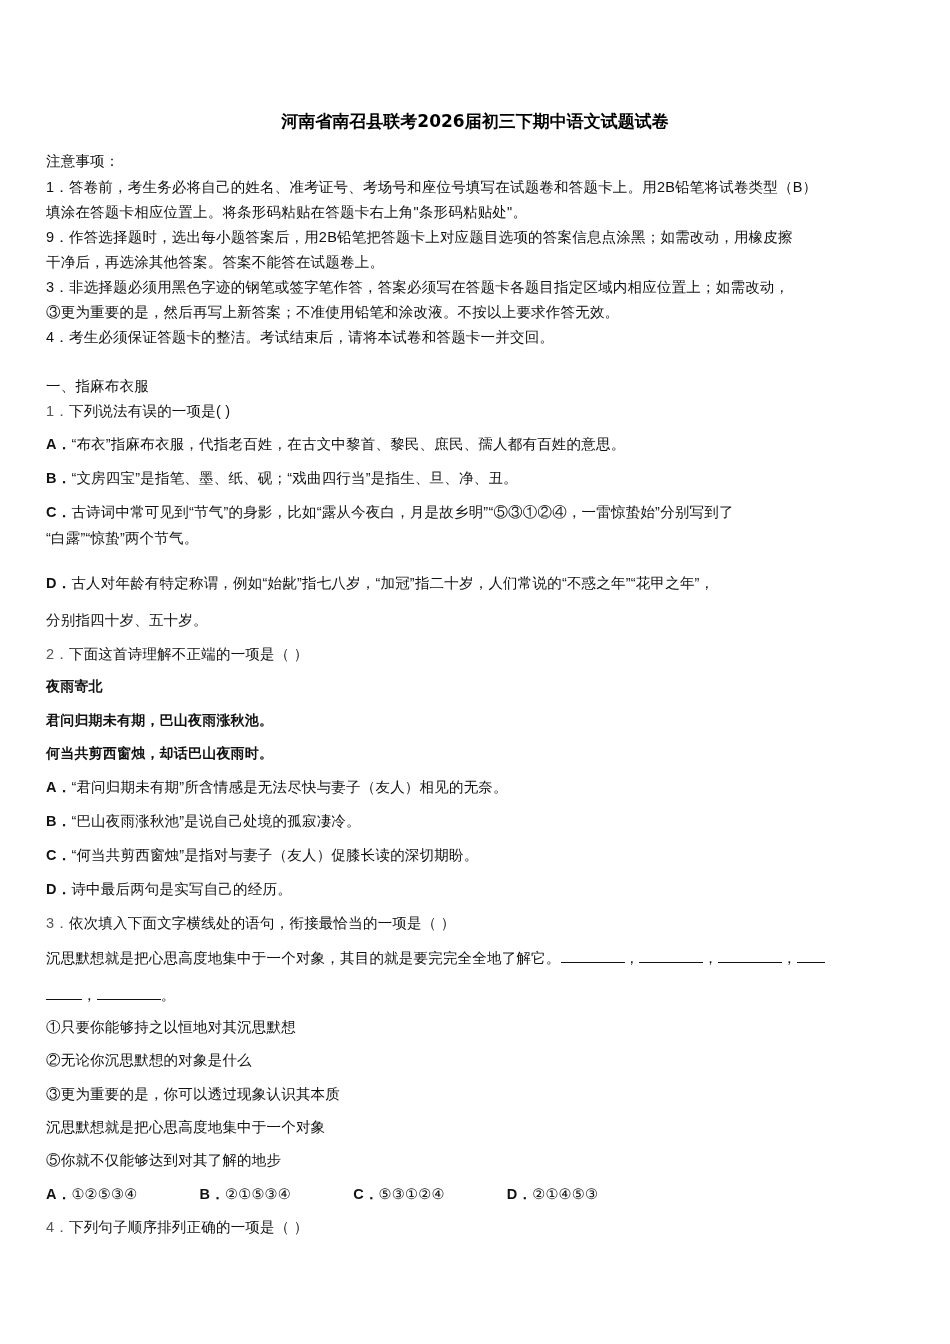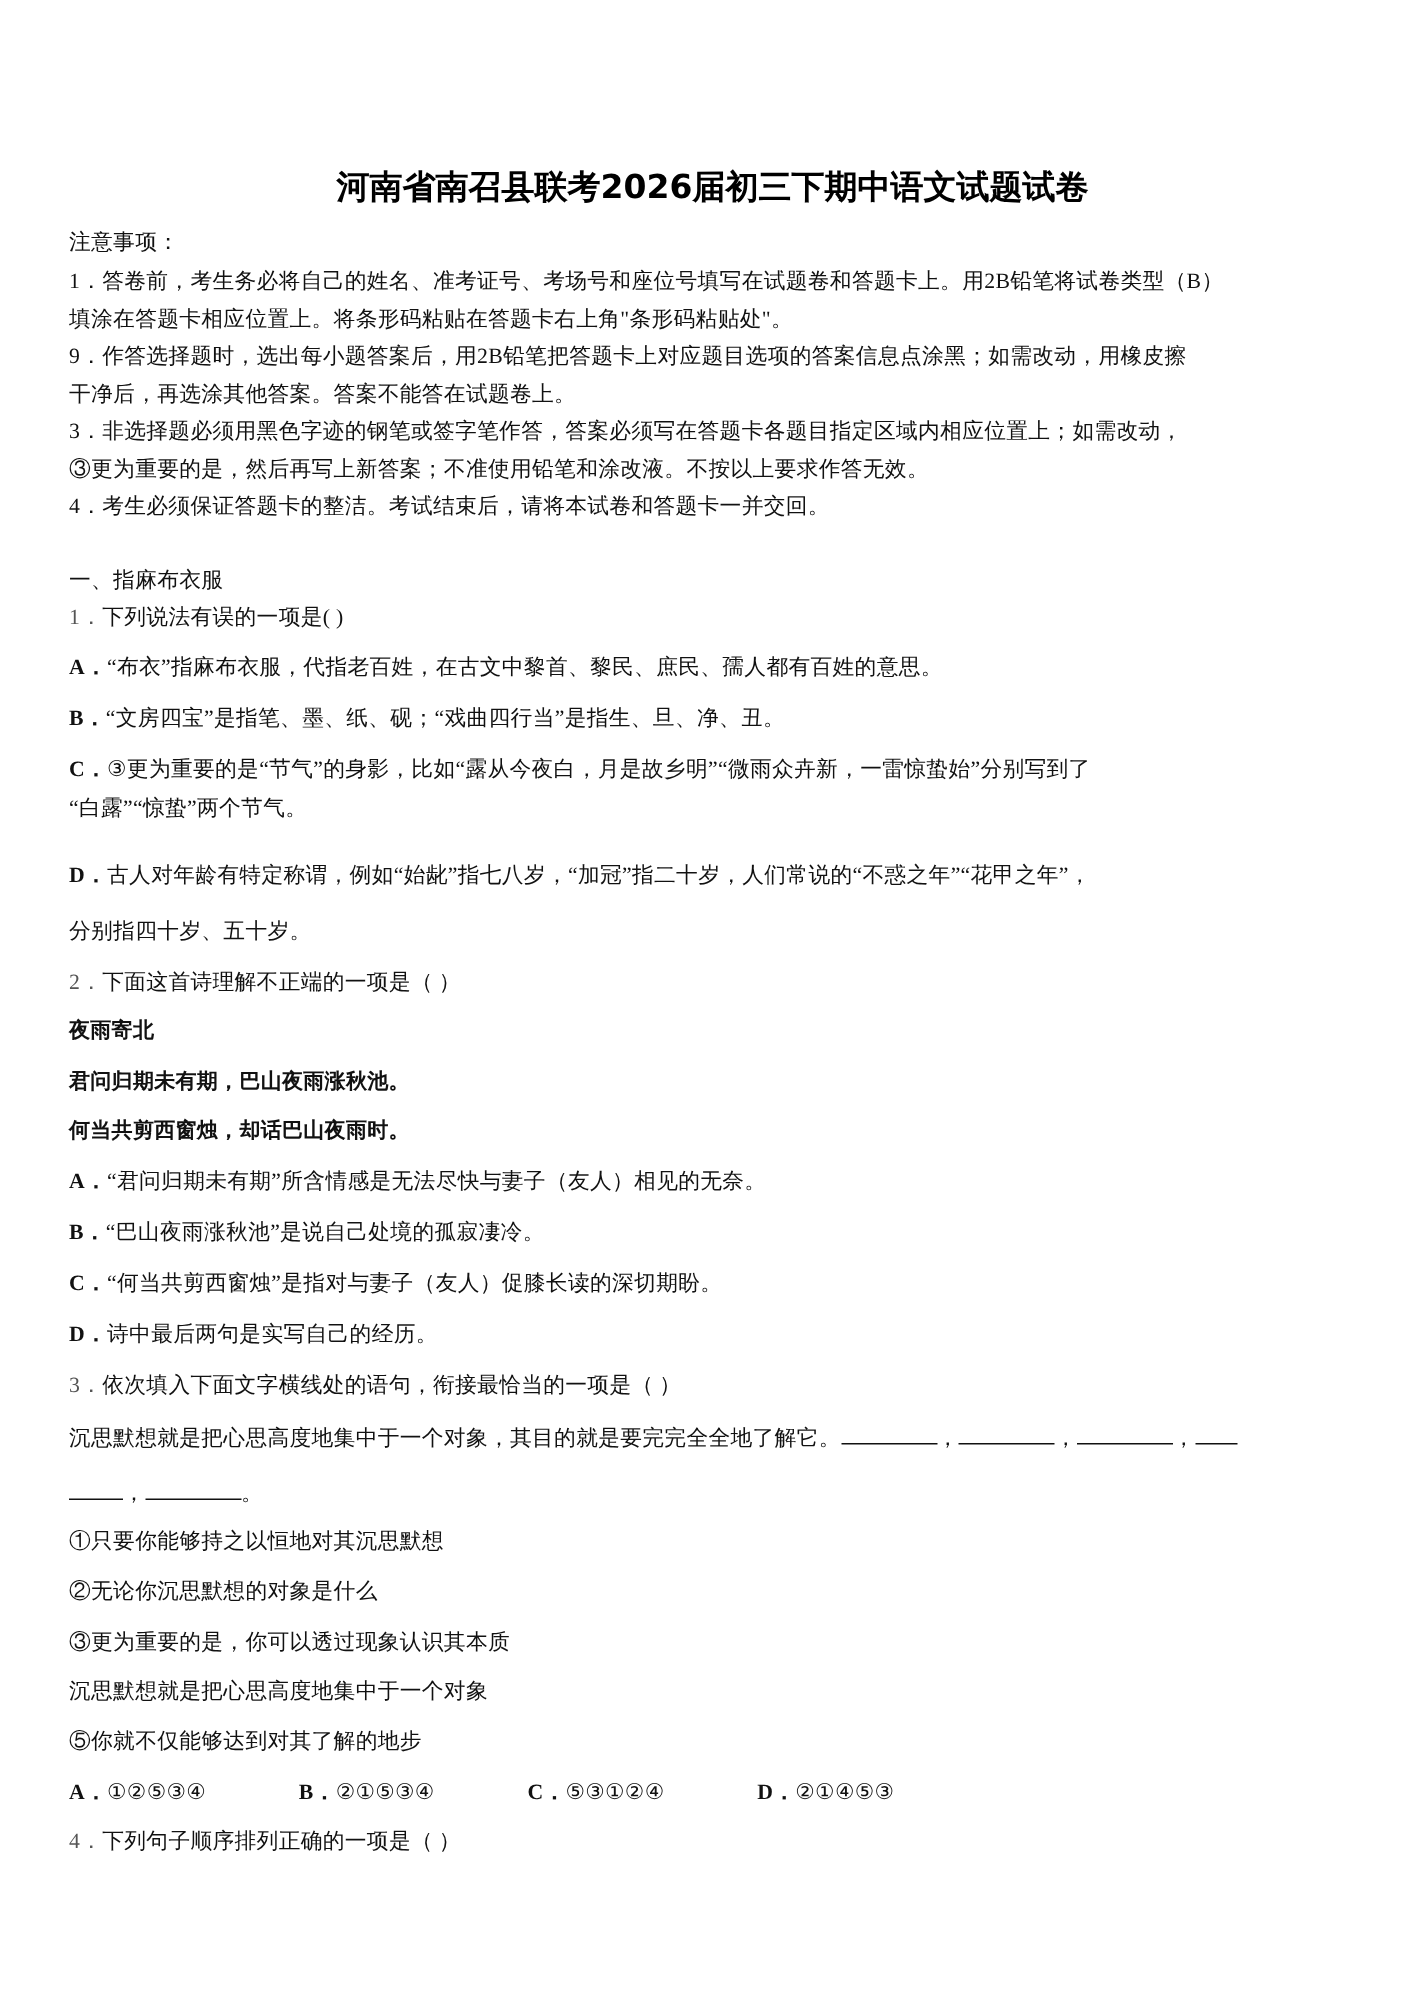--- a/index.html
+++ b/index.html
@@ -1,23 +1,23 @@
 <!DOCTYPE html>
 <html><head>
 <meta charset="utf-8">
 <style>
   html, body { margin: 0; padding: 0; background: #ffffff; }
   body { width: 950px; height: 1344px; position: relative; overflow: hidden; color: #111; }
   .title {
     position: absolute; top: 110px; left: 0; width: 950px; text-align: center;
-    font-family: "DejaVu Sans", sans-serif; font-weight: bold; font-size: 22px; color: #000;
+    font-family: "DejaVu Sans", sans-serif; font-weight: bold; font-size: 17px; color: #000;
   }
   .line {
     position: absolute; left: 46px; white-space: nowrap;
-    font-family: Liberation Serif, serif; font-size: 14.5px; color: #111; letter-spacing: 0.2px;
+    font-family: Liberation Sans, sans-serif; font-size: 14.5px; color: #111; letter-spacing: 0.2px;
   }
   .notice { font-size: 14.5px; }
   .num { color: #555; }
   .opt { font-weight: bold; }
   .poem { font-family: "DejaVu Sans", sans-serif; font-weight: bold; font-size: 14px; }
   .sans { font-family: Liberation Serif, serif; font-size: 14.5px; }
   .blank { display: inline-block; border-bottom: 1px solid #111; height: 14px; vertical-align: baseline; }
   .choice { display: inline-block; margin-right: 58px; }
 </style>
 </head>
@@ -39,21 +39,21 @@
 <div class="line" style="top:402px">
   <span class="num">1．</span><span>下列说法有误的一项是(      )</span>
 </div>
 <div class="line" style="top:435px">
   <span class="opt">A．</span><span>“布衣”指麻布衣服，代指老百姓，在古文中黎首、黎民、庶民、孺人都有百姓的意思。</span>
 </div>
 <div class="line" style="top:469px">
   <span class="opt">B．</span><span>“文房四宝”是指笔、墨、纸、砚；“戏曲四行当”是指生、旦、净、丑。</span>
 </div>
 <div class="line" style="top:503px">
-  <span class="opt">C．</span><span>③更为重要的是“节气”的身影，比如“露从今夜白，月是故乡明”“微雨众卉新，一雷惊蛰始”分别写到了</span>
+  <span class="opt">C．</span><span>古诗词中常可见到“节气”的身影，比如“露从今夜白，月是故乡明”“⑤③①②④，一雷惊蛰始”分别写到了</span>
 </div>
 <div class="line" style="top:529px">“白露”“惊蛰”两个节气。</div>
 <div class="line" style="top:574px">
   <span class="opt">D．</span><span>古人对年龄有特定称谓，例如“始龀”指七八岁，“加冠”指二十岁，人们常说的“不惑之年”“花甲之年”，</span>
 </div>
 <div class="line" style="top:611px">分别指四十岁、五十岁。</div>
 
 <div class="line" style="top:645px">
   <span class="num">2．</span><span>下面这首诗理解不正端的一项是（   ）</span>
 </div>

